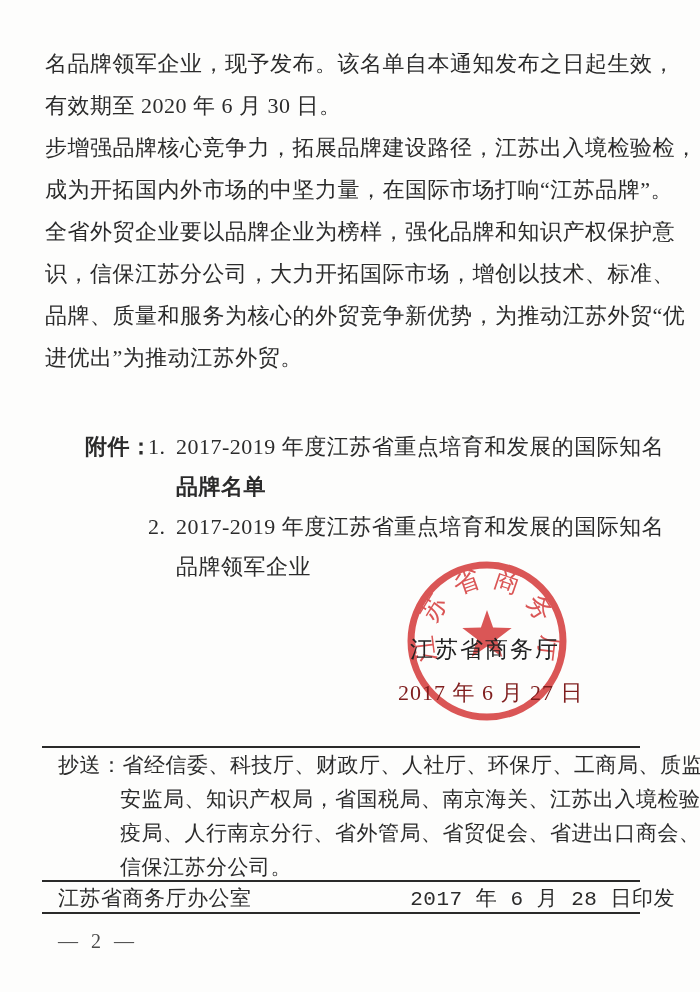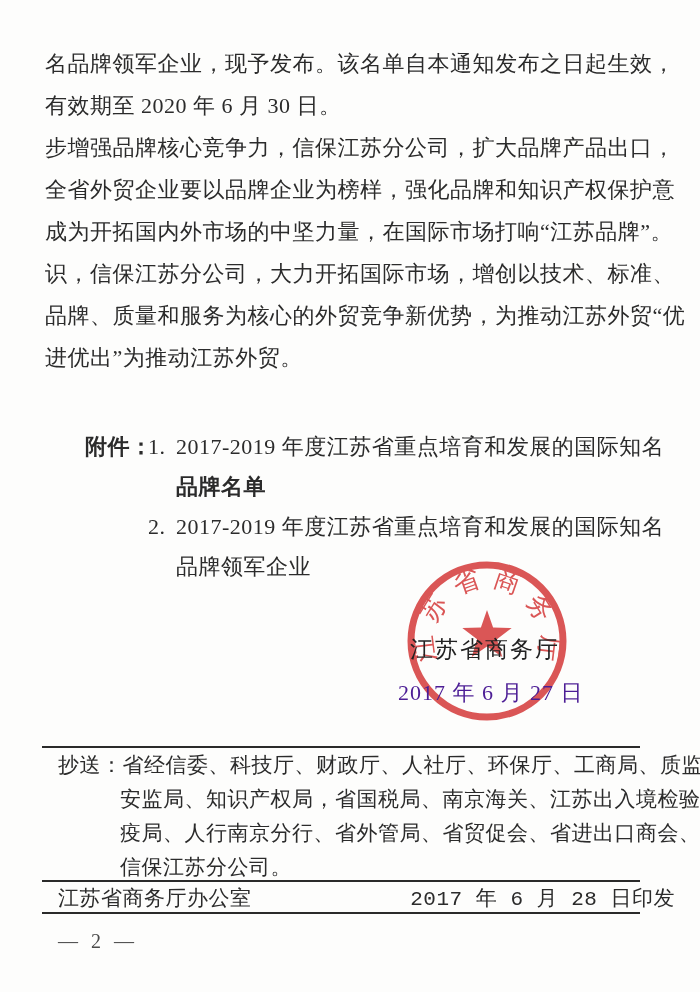--- a/index.html
+++ b/index.html
@@ -68,21 +68,21 @@
     letter-spacing: 2px;
     color: #222;
     white-space: nowrap;
   }
   .sig-date {
     position: absolute;
     left: 398px;
     top: 678px;
     font-size: 22px;
     letter-spacing: 1px;
-    color: #4c1d95;
+    color: #7f1d1d;
     white-space: nowrap;
   }
 
   
   .rule {
     position: absolute;
     left: 42px;
     width: 598px;
     height: 2px;
     background: #2a2a2a;
@@ -133,23 +133,23 @@
   }
 </style>
 </head>
 <body>
 
 <div class="page">
 
   <div class="body-lines">
     <div class="line">名品牌领军企业，现予发布。该名单自本通知发布之日起生效，</div>
     <div class="line">有效期至 2020 年 6 月 30 日。</div>
-    <div class="line">步增强品牌核心竞争力，信保江苏分公司，扩大品牌产品出口，</div>
+    <div class="line">步增强品牌核心竞争力，拓展品牌建设路径，江苏出入境检验检，</div>
+    <div class="line">成为开拓国内外市场的中坚力量，在国际市场打响“江苏品牌”。</div>
     <div class="line">全省外贸企业要以品牌企业为榜样，强化品牌和知识产权保护意</div>
-    <div class="line">成为开拓国内外市场的中坚力量，在国际市场打响“江苏品牌”。</div>
     <div class="line">识，信保江苏分公司，大力开拓国际市场，增创以技术、标准、</div>
     <div class="line">品牌、质量和服务为核心的外贸竞争新优势，为推动江苏外贸“优</div>
     <div class="line">进优出”为推动江苏外贸。</div>
   </div>
 
   <div class="attachments">
     <span class="att-row" style="left:85px;  top:0px;font-weight:bold;">附件：</span>
     <span class="att-row" style="left:148px; top:0px;">1.</span>
     <span class="att-row" style="left:176px; top:0px;">2017-2019 年度江苏省重点培育和发展的国际知名</span>
     <span class="att-row" style="left:176px; top:40px;font-weight:bold;">品牌名单</span>

